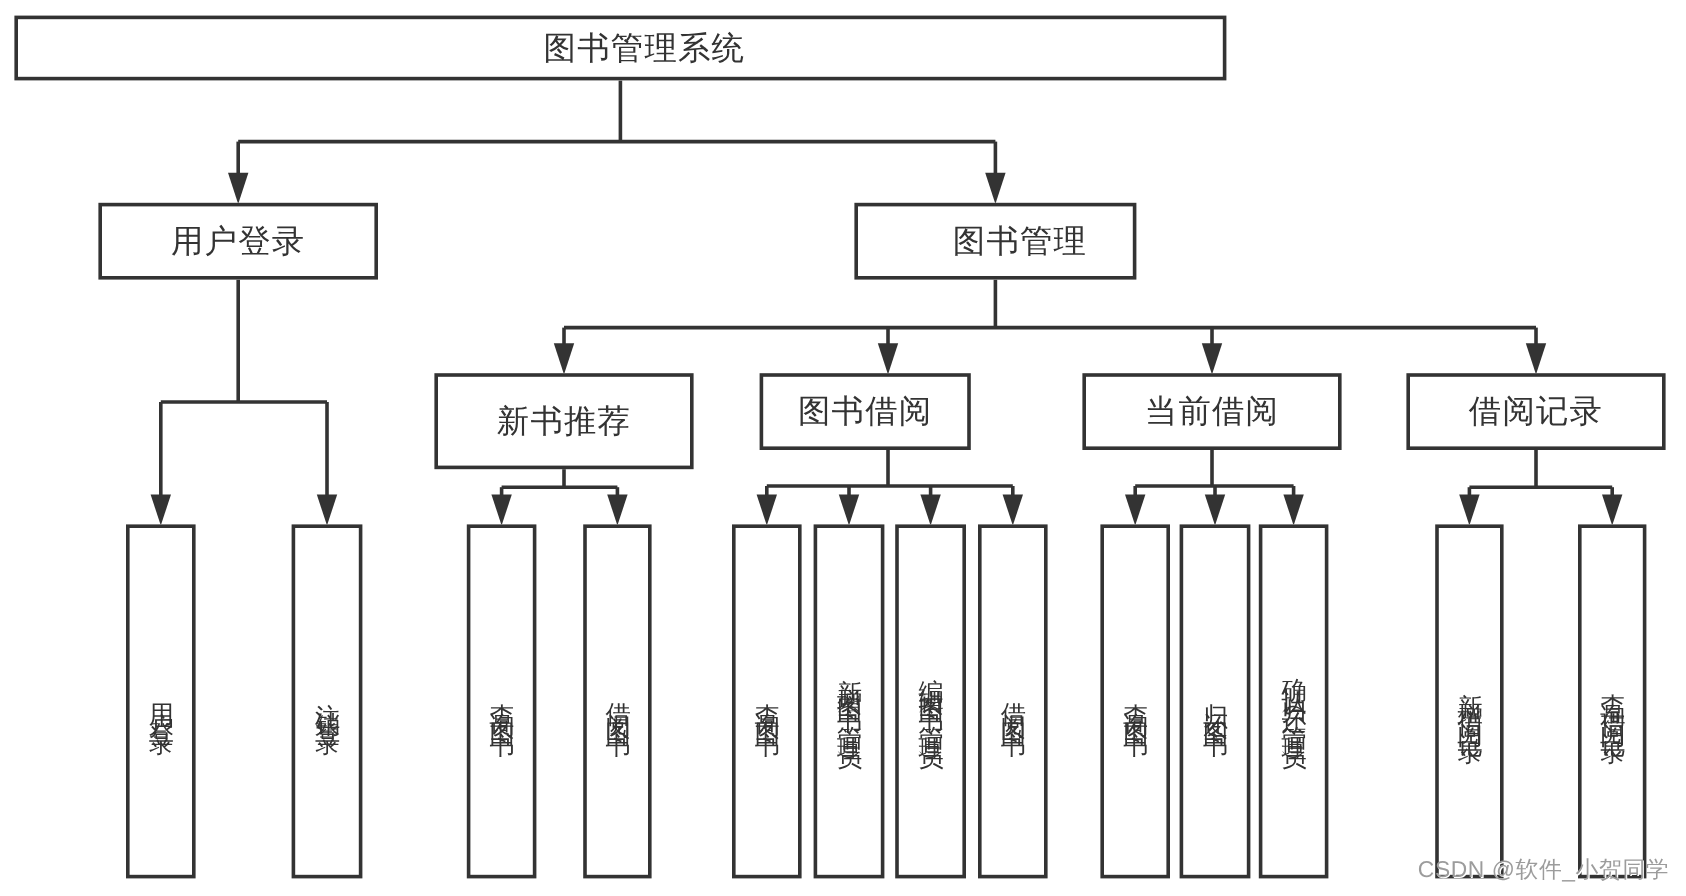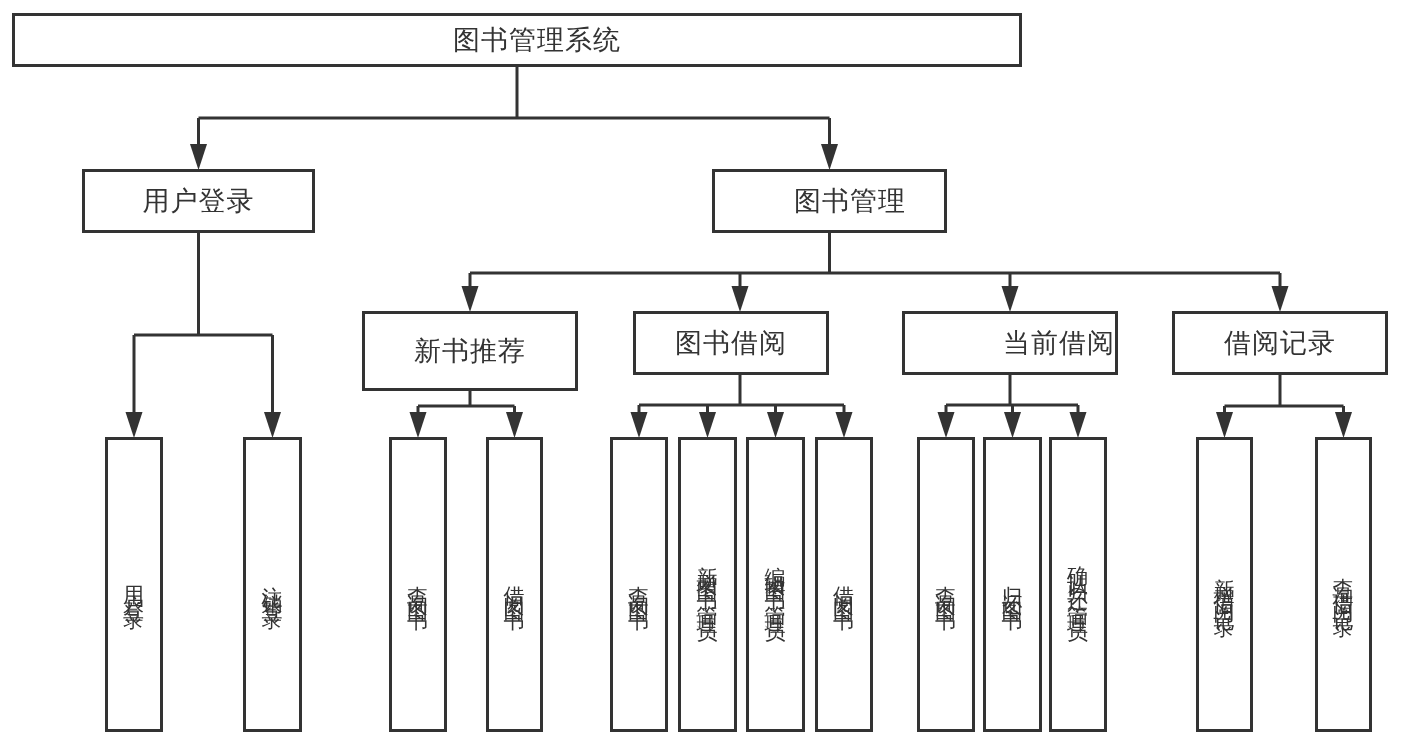--- a/index.html
+++ b/index.html
@@ -109,24 +109,24 @@
       </div>
       <div class="node h-node" style="left: 82px; top: 169px; width: 233px; height: 64px;">
         <span class="label">用户登录</span>
       </div>
       <div class="node h-node" style="left: 712px; top: 169px; width: 235px; height: 64px; padding-left: 41px;">
         <span class="label">图书管理</span>
       </div>
       <div class="node h-node" style="left: 362px; top: 311px; width: 216px; height: 80px;">
         <span class="label">新书推荐</span>
       </div>
-      <div class="node h-node" style="left: 633px; top: 311px; width: 196px; height: 64px; text-align: right;">
+      <div class="node h-node" style="left: 633px; top: 311px; width: 176px; height: 64px; text-align: right;">
         <span class="label">图书借阅</span>
       </div>
-      <div class="node h-node" style="left: 902px; top: 311px; width: 216px; height: 64px; justify-content: flex-end;">
+      <div class="node h-node" style="left: 902px; top: 311px; width: 216px; height: 64px;">
         <span class="label">当前借阅</span>
       </div>
       <div class="node h-node" style="left: 1172px; top: 311px; width: 216px; height: 64px;">
         <span class="label">借阅记录</span>
       </div>
       <div class="node v-node" style="left: 105px; top: 437px; width: 58px; height: 295px;">
         <span class="label">用户登录</span>
       </div>
       <div class="node v-node" style="left: 243px; top: 437px; width: 59px; height: 295px;">
         <span class="label">注销登录</span>
@@ -158,13 +158,14 @@
       <div class="node v-node" style="left: 1049px; top: 437px; width: 58px; height: 295px;">
         <span class="label">确认归还（管理员）</span>
       </div>
       <div class="node v-node" style="left: 1196px; top: 437px; width: 57px; height: 295px;">
         <span class="label">新增借阅记录</span>
       </div>
       <div class="node v-node" style="left: 1315px; top: 437px; width: 57px; height: 295px;">
         <span class="label">查询借阅记录</span>
       </div>
     </div>
+  <div class="watermark">CSDN @软件_小贺同学</div>
 </div>
 
 </body></html>

